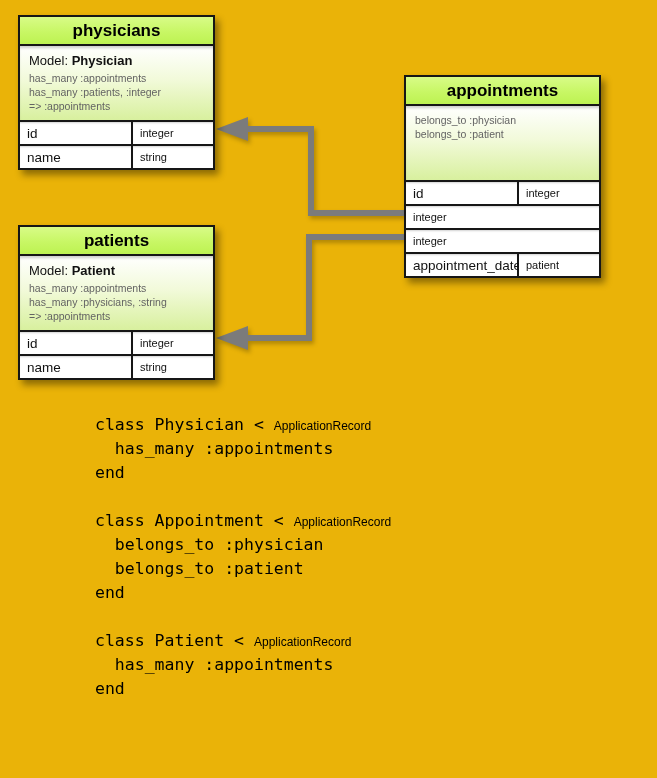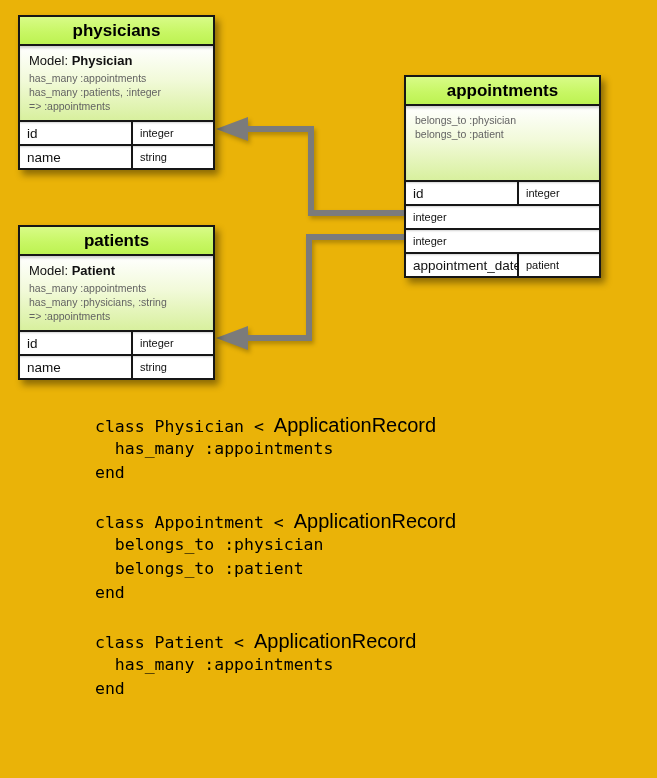--- a/index.html
+++ b/index.html
@@ -57,21 +57,21 @@
   
   .code-wrap {
     position:absolute; left:95px; top:413px;
     display:flex; flex-direction:column; gap:24px;
   }
   pre.code-block {
     margin:0; font-family:"DejaVu Sans Mono", monospace;
     font-size:16.5px; line-height:24px; color:#000;
   }
   .code-line { white-space:pre; height:24px; }
-  .sans { font-family:"Liberation Sans", sans-serif; font-size:20px; }
+  .sans { font-family:"Liberation Sans", sans-serif; font-size:12px; }
 </style>
 </head>
 <body>
 
 <div class="page">
 
   <svg class="connectors" width="657" height="420" viewBox="0 0 657 420">
     <g>
       <polyline points="404,213 311,213 311,129 246,129"></polyline>
       <polygon points="216,129 248,117 248,141"></polygon>

